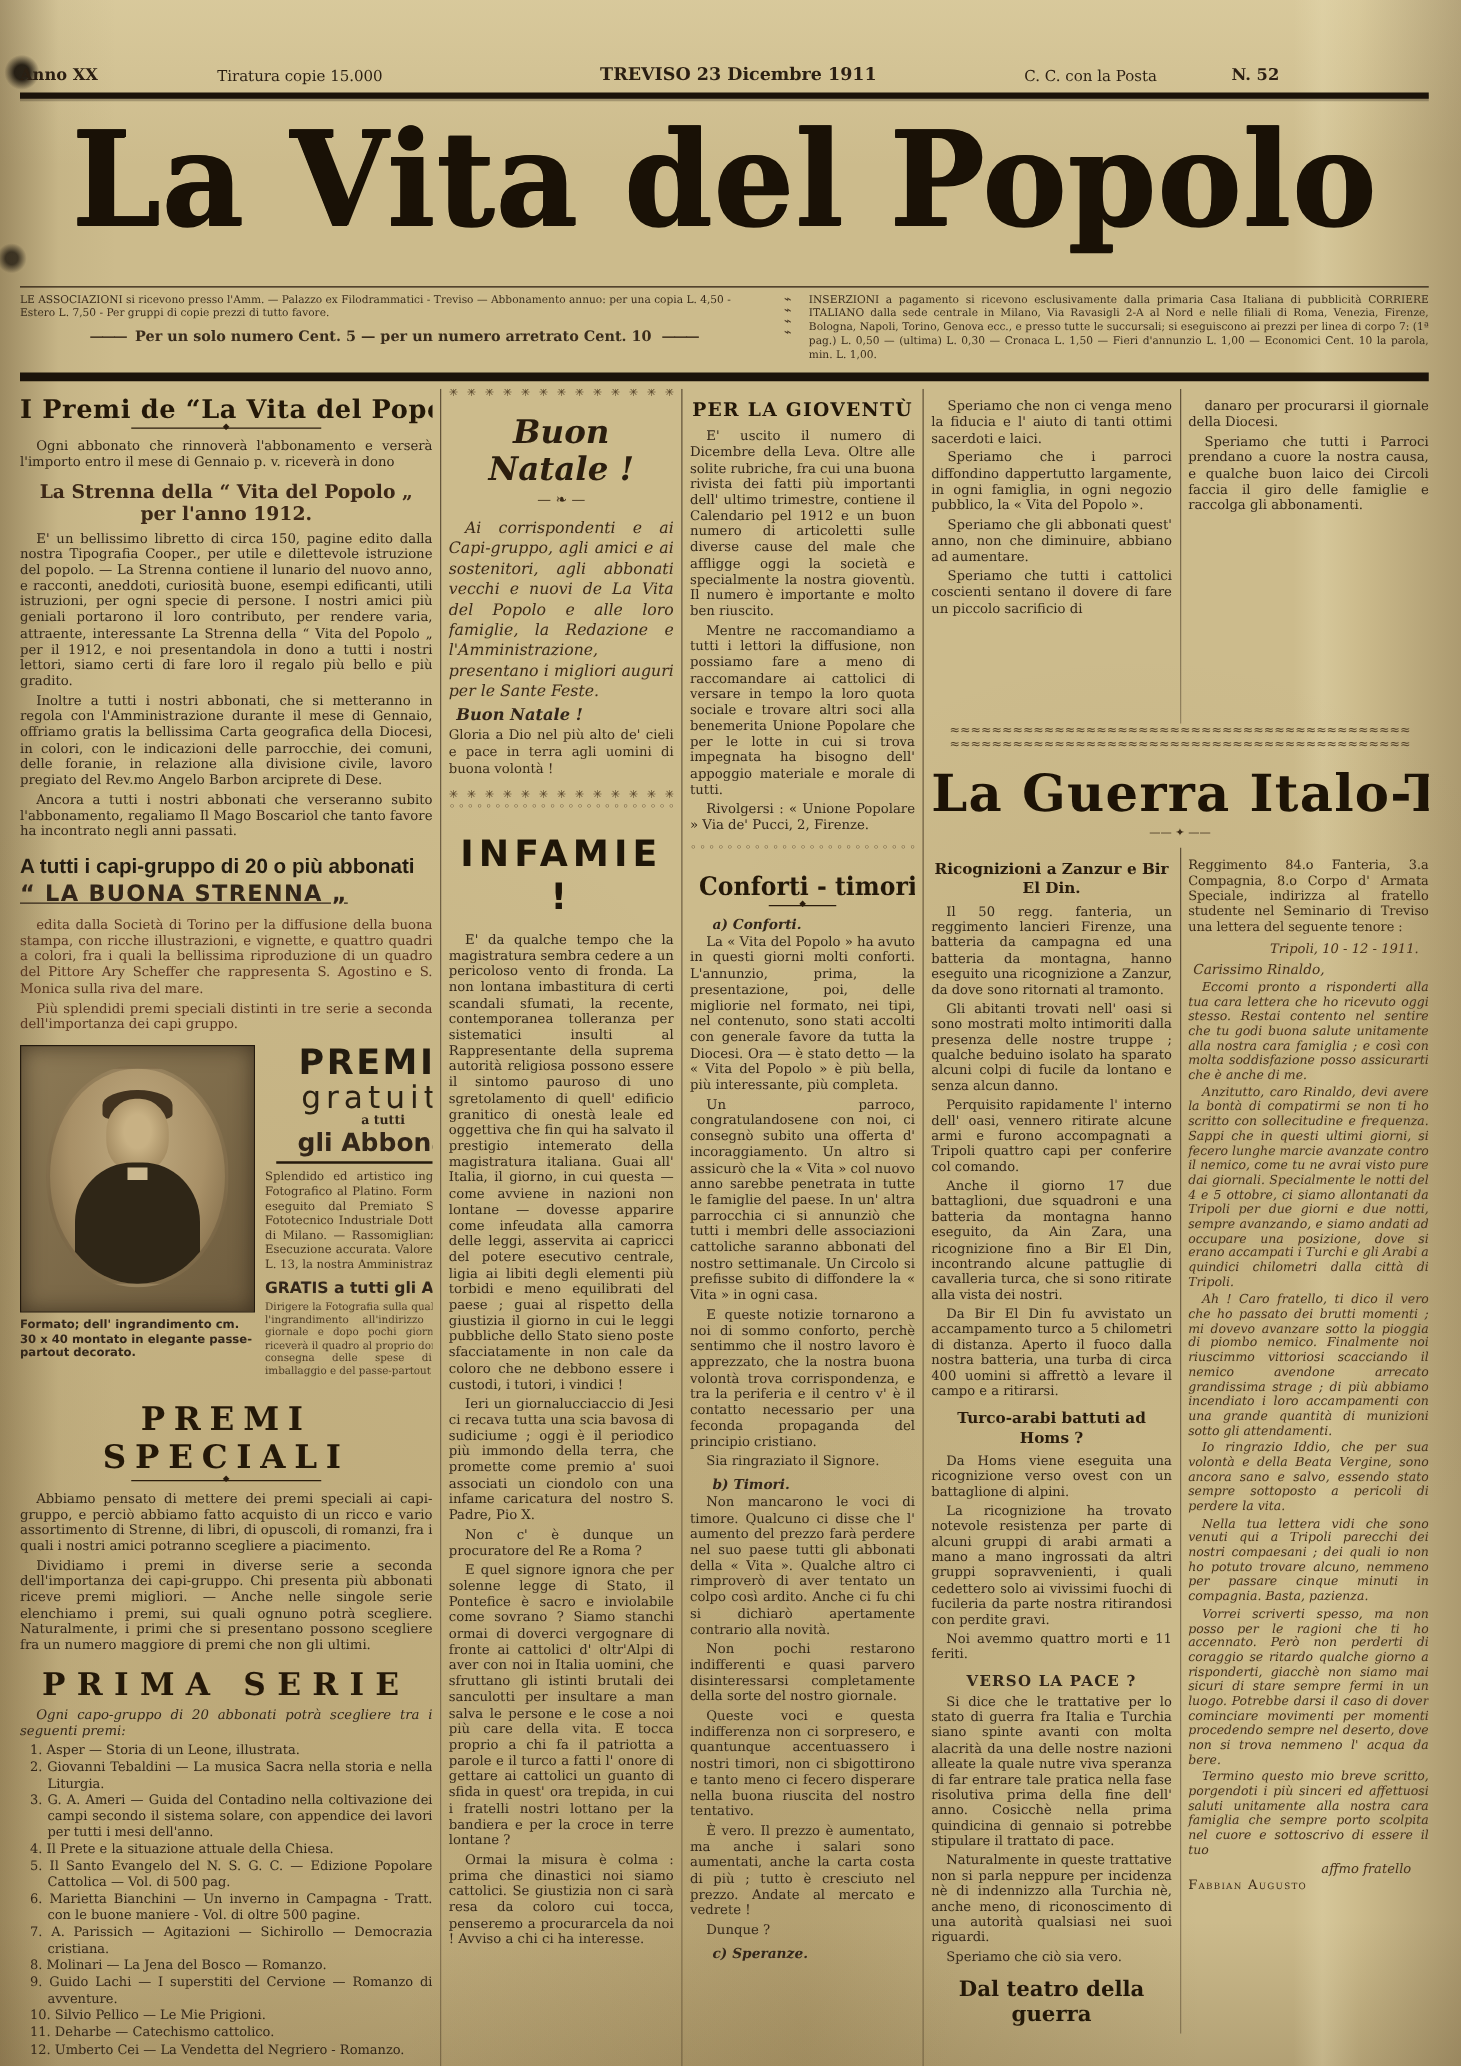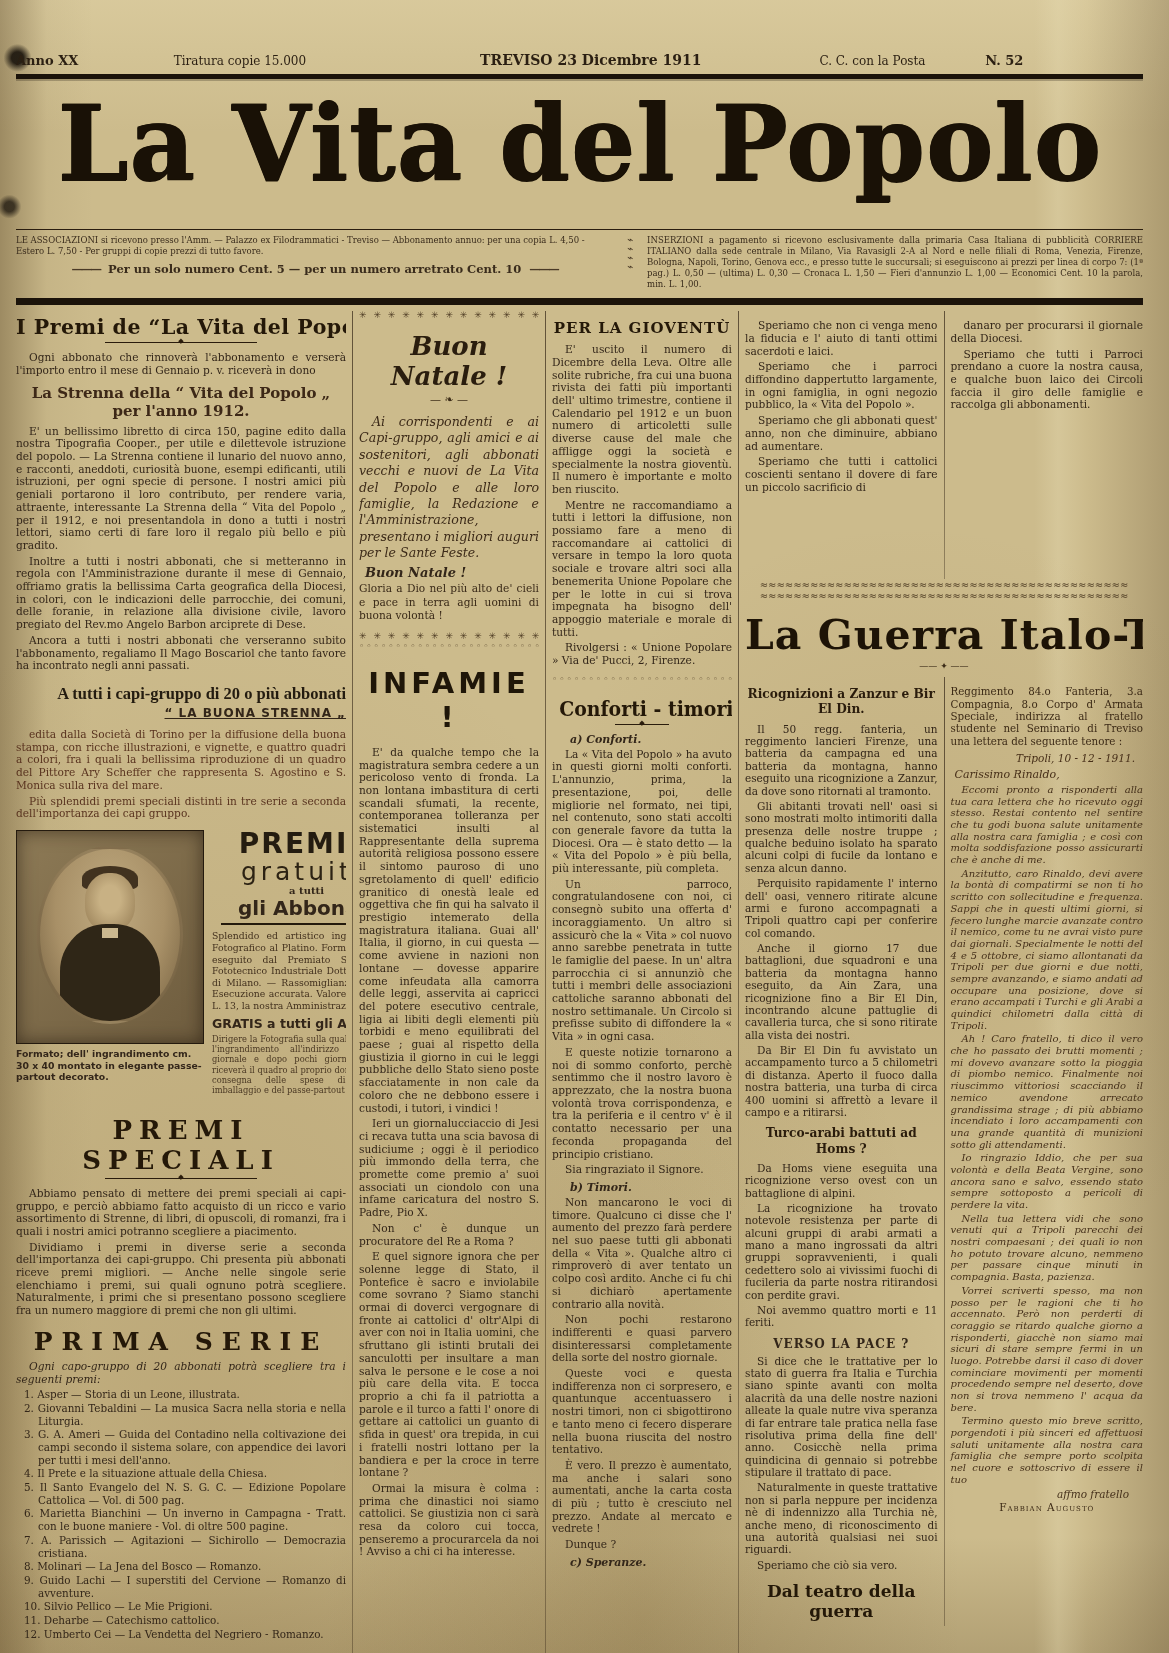--- a/index.html
+++ b/index.html
@@ -52,22 +52,22 @@
   .col2,.col3{width:180px; flex:none;}
   .rsec{flex:1; min-width:0;}
   p{margin:0 0 3px 0;}
   .para{font-size:10.6px; line-height:1.2; text-align:justify; text-indent:13px;}
   .red{color:#59331f;}
   
   .c1-title{font-size:20.5px; font-weight:bold; text-align:center; margin:4px 0 2px 0; color:#241808; letter-spacing:.5px; white-space:nowrap;}
   .subrule{position:relative; width:46%; margin:3px auto 8px auto; border-top:1.5px solid #2a1c0c;}
   .subrule::after{content:"◆"; position:absolute; left:50%; top:-6px; transform:translateX(-50%); font-size:7px; color:#2a1c0c;}
   .c1-strenna{font-weight:bold; font-size:15px; text-align:center; margin:7px 0 5px 0; color:#3d2817;}
-  .c1-capi{font-family:Liberation Serif, serif; font-size:16.5px; text-align:right; margin:12px 0 2px 0; color:#241c10;}
-  .c1-buona{font-family:"DejaVu Sans","Liberation Sans",sans-serif; font-weight:bold; font-size:12px; text-align:right; text-decoration:underline; margin:2px 0 8px 0; letter-spacing:1px;}
+  .c1-capi{font-family:Liberation Sans, sans-serif; font-size:16.5px; text-align:left; margin:12px 0 2px 0; color:#241c10;}
+  .c1-buona{font-family:"DejaVu Sans","Liberation Sans",sans-serif; font-weight:bold; font-size:18px; text-align:left; text-decoration:underline; margin:2px 0 8px 0; letter-spacing:1px;}
   .premio-block{display:flex; margin-top:10px;}
   .photo-wrap{width:188px; flex:none;}
   .photo{position:relative; height:212px; background:linear-gradient(135deg,#8d7a56,#6e5c3e); border:1px solid #241a0e; box-shadow:inset 0 0 18px rgba(30,20,10,.6);}
   .photo .oval{position:absolute; left:11%; right:11%; top:7%; bottom:9%; border-radius:50%; background:radial-gradient(ellipse at 50% 35%, #c0ab81 0%, #a89067 55%, #735f3f 100%); border:3px solid #33271733; overflow:hidden;}
   .photo .head{position:absolute; left:32%; top:14%; width:36%; height:34%; background:radial-gradient(ellipse at 50% 45%, #c8b184 30%, #937a52); border-radius:46% 46% 42% 42%;}
   .photo .hair{position:absolute; left:30%; top:10%; width:40%; height:14%; background:#41321f; border-radius:50% 50% 20% 20%;}
   .photo .torso{position:absolute; left:14%; top:44%; width:72%; height:60%; background:#2f2617; border-radius:46% 46% 0 0;}
   .photo .collar{position:absolute; left:44%; top:46%; width:12%; height:6%; background:#cbb88f;}
   .photo-caption{font-family:"DejaVu Sans","Liberation Sans",sans-serif; font-weight:bold; font-size:9.3px; line-height:1.25; margin-top:4px; color:#33261a;}
   .premio-right{flex:1; padding-left:8px; text-align:center;}
@@ -105,21 +105,21 @@
   .rs-bottom{display:flex; overflow:hidden;}
   .war-subhead{font-weight:bold; font-size:12.2px; text-align:center; line-height:1.25; margin:2px 0 5px 0; color:#2a1c0c;}
   .war-para{font-size:10.5px; line-height:1.18; text-align:justify; text-indent:12px;}
   .pace-head{font-weight:bold; font-size:12px; letter-spacing:1px; text-align:center; margin:8px 0 4px 0;}
   .teatro-head{font-weight:bold; font-size:17px; text-align:center; margin:10px 0 5px 0; color:#241808;}
   .letter-intro{font-size:10.3px; line-height:1.2; text-align:justify; color:#3c2a16;}
   .letter-date{font-style:italic; font-size:10.5px; text-align:right; margin:5px 8px 4px 0; color:#472f18;}
   .letter-salut{font-style:italic; font-size:11px; margin:0 0 3px 4px; color:#472f18;}
   .letter-body p{font-style:italic; font-size:10px; line-height:1.17; text-align:justify; text-indent:11px; color:#45301a; margin-bottom:2px;}
   .letter-close{font-style:italic; font-size:10.5px; text-align:right; margin:2px 14px 0 0; color:#45301a;}
-  .letter-sig{font-size:10.5px; font-variant:small-caps; letter-spacing:1px; text-align:center; margin:1px 0 0 0; color:#3c2a16;}
+  .letter-sig{font-size:10.5px; font-variant:small-caps; letter-spacing:1px; text-align:left; margin:1px 0 0 0; color:#3c2a16;}
 </style>
 </head>
 <body>
 
 <div class="page" data-interactable="false">
 
   <div class="topbar" data-interactable="false">
     <span class="tb-anno" data-interactable="false">Anno XX</span>
     <span class="tb-tiratura" data-interactable="false">Tiratura copie 15.000</span>
     <span class="tb-date" data-interactable="false">TREVISO 23 Dicembre 1911</span>

